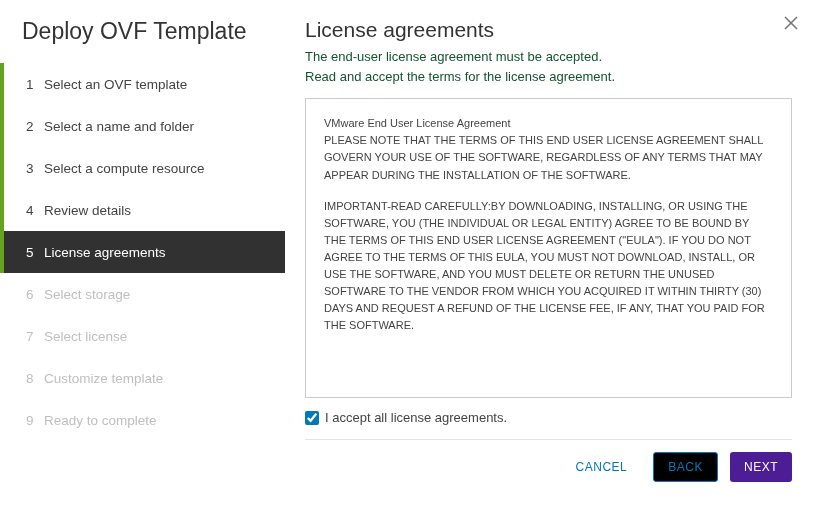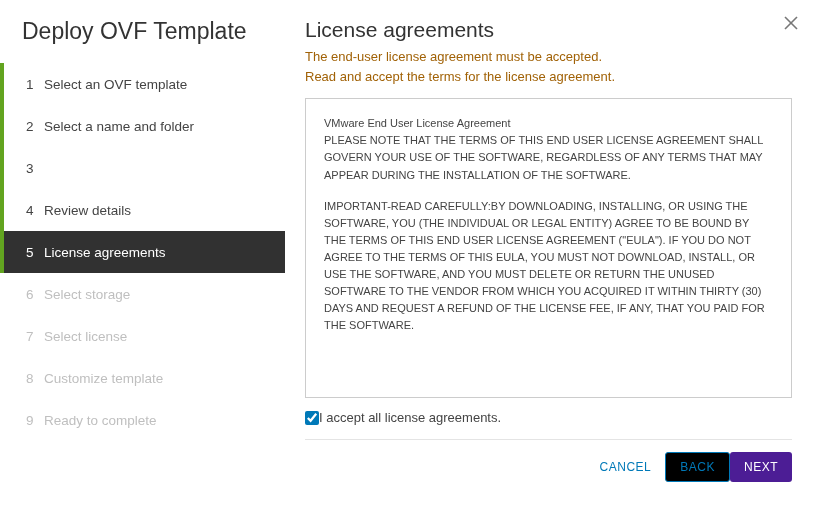--- a/index.html
+++ b/index.html
@@ -73,21 +73,21 @@
     margin-bottom: 6px;
   }
   .close {
     position: absolute;
     right: 18px;
     top: 16px;
     cursor: pointer;
     color: #666;
     font-size: 16px;
   }
-  .subtitle { font-size: 13px; color: #a16207; line-height: 1.4; margin-bottom: 2px; }
+  .subtitle { font-size: 13px; color: #14532d; line-height: 1.4; margin-bottom: 2px; }
   .license-box {
     margin-top: 10px;
     border: 1px solid #ccc;
     flex: 1;
     padding: 16px 18px;
     font-size: 11px;
     line-height: 1.55;
     color: #444;
     overflow-y: auto;
     min-height: 280px;
@@ -98,31 +98,33 @@
   .license-box::-webkit-scrollbar { width: 10px; }
   .license-box::-webkit-scrollbar-thumb { background: #bbb; border-radius: 5px; }
   .license-box::-webkit-scrollbar-track { background: transparent; }
 
   .accept-row {
     margin-top: 12px;
     font-size: 13px;
     color: #444;
     display: flex;
     align-items: center;
+    gap: 6px;
   }
   .accept-row input[type="checkbox"] {
     accent-color: #0079b8;
     width: 14px; height: 14px;
   }
   .footer {
     border-top: 1px solid #e4e4e4;
     margin-top: 14px;
     padding-top: 12px;
     display: flex;
     justify-content: flex-end;
+    gap: 12px;
   }
   .btn {
     font-size: 12px;
     letter-spacing: 0.5px;
     text-transform: uppercase;
     padding: 7px 14px;
     cursor: pointer;
     border: none;
     background: none;
     border-radius: 3px;
@@ -142,20 +144,21 @@
         <li class="done">
           <span class="step-num">1</span> 
           <span>Select an OVF template</span>
         </li>
         <li class="done">
           <span class="step-num">2</span> 
           <span>Select a name and folder</span>
         </li>
         <li class="done">
           <span class="step-num">3</span> 
+          <span>Select a compute resource</span>
         </li>
         <li class="done">
           <span class="step-num">4</span> 
           <span>Review details</span>
         </li>
         <li class="current">
           <span class="step-num">5</span> 
           <span>License agreements</span>
         </li>
         <li class="future">

